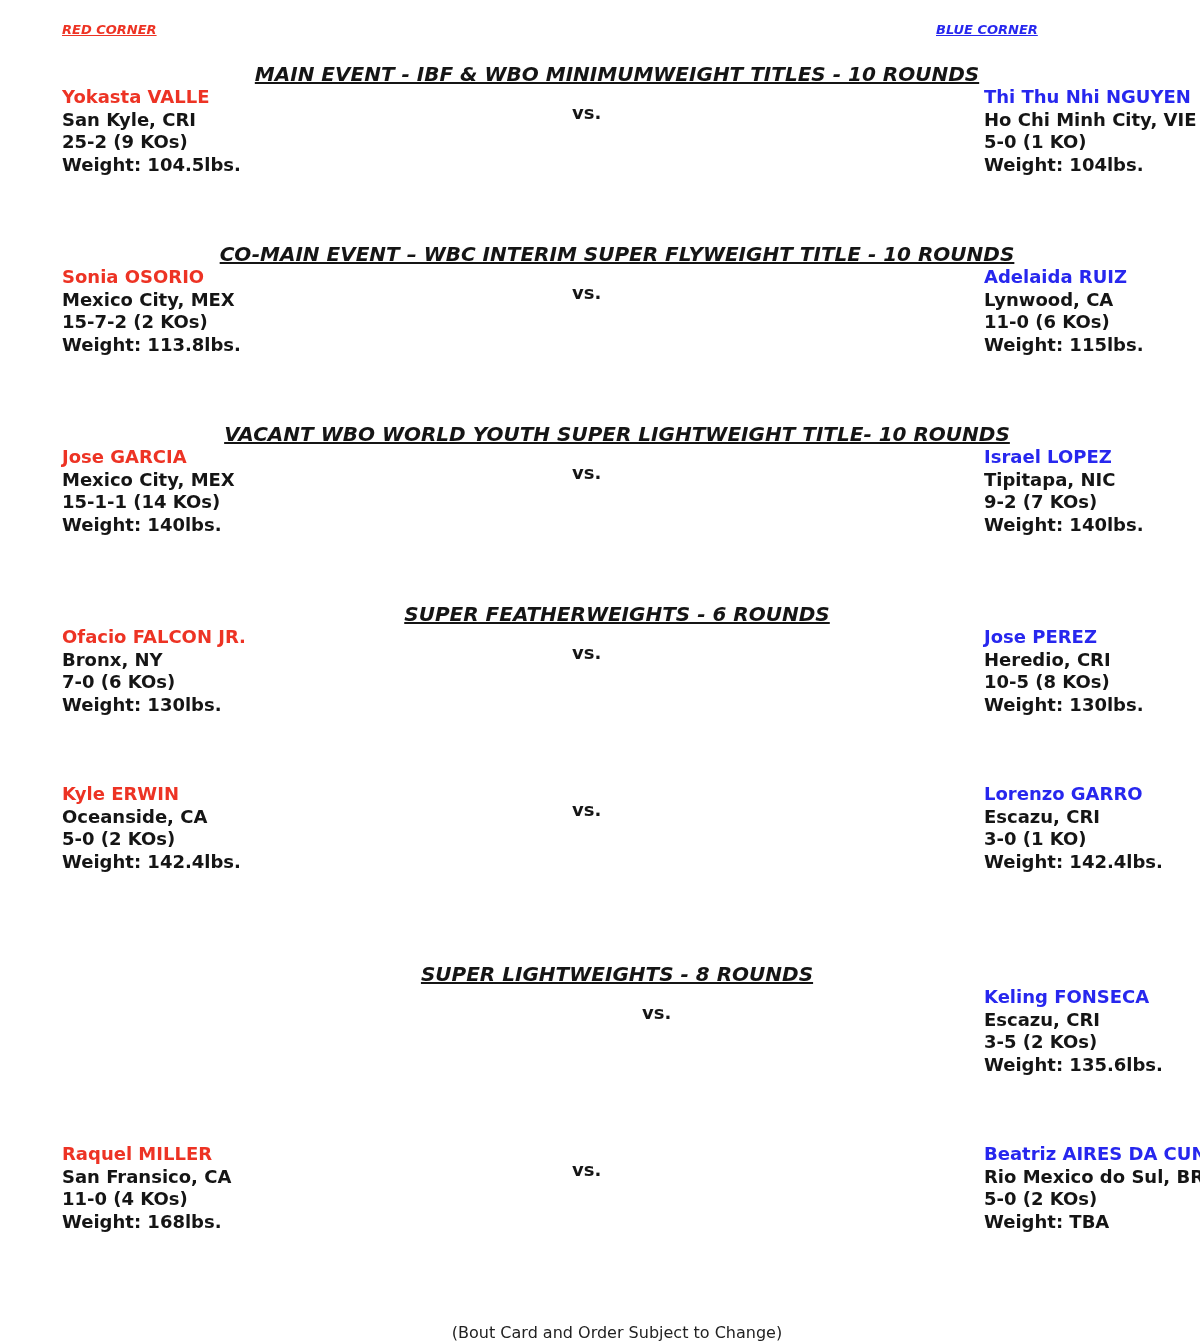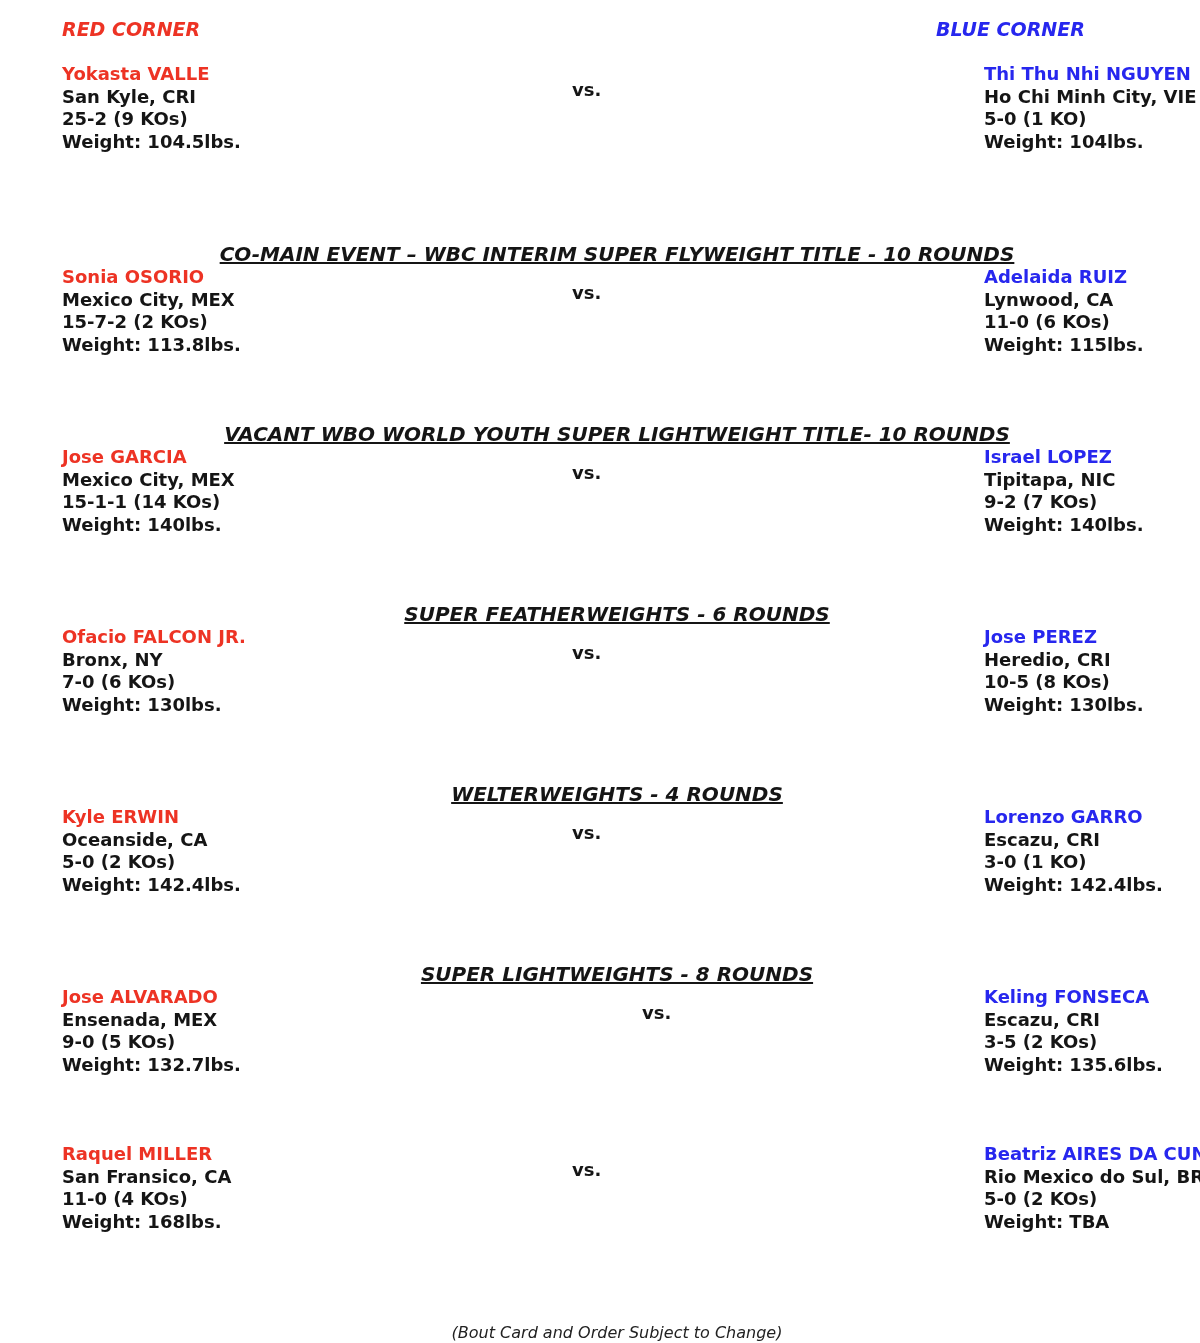--- a/index.html
+++ b/index.html
@@ -26,23 +26,24 @@
     margin: 18px 28px 0 62px; 
   }
   
   .corners {
     position: relative;
     height: 23px;
   }
   .corner {
     position: absolute;
     top: 0;
-    font-size: 19px;
+    font-size: 13px;
     line-height: 23px;
     font-style: italic;
+    text-decoration: underline;
     white-space: nowrap;
     text-align: right;
   }
   .corner.red  { left: 0;    color: var(--red); }
   .corner.blue { left: 874px; color: var(--blue); }
 
   
   section.bout {
     height: 113px;
     margin-bottom: 67px;
@@ -78,35 +79,35 @@
   }
   section.bout:nth-of-type(6) .vs { left: 580px; } 
 
   
   .footer-note, .last-updated {
     text-align: center;
     font-weight: 400;
     font-size: 16px;
     line-height: 20px;
     color: #222222;
-    font-style: italic;
   }
   .footer-note  { margin-top: 26px; }
 </style>
 </head>
 <body>
 
 <div class="content">
 
   <div class="corners">
     <div class="corner red">RED CORNER</div>
     <div class="corner blue">BLUE CORNER</div>
   </div>
 
   <section class="bout">
+    <div class="bout-title">MAIN EVENT - IBF &amp; WBO MINIMUMWEIGHT TITLES - 10 ROUNDS</div>
     <div class="bout-row">
       <div class="fighter red">
         <div class="name">Yokasta VALLE</div>
         <div>San Kyle, CRI</div>
         <div>25-2 (9 KOs)</div>
         <div>Weight: 104.5lbs.</div>
       </div>
       <div class="vs">vs.</div>
       <div class="fighter blue">
         <div class="name">Thi Thu Nhi NGUYEN</div>
@@ -168,47 +169,40 @@
       <div class="fighter blue">
         <div class="name">Jose PEREZ</div>
         <div>Heredio, CRI</div>
         <div>10-5 (8 KOs)</div>
         <div>Weight: 130lbs.</div>
       </div>
     </div>
   </section>
 
   <section class="bout">
-    <div class="bout-title">WELTERWEIGHTS - 4 ROUNDS</div>
     <div class="bout-row">
       <div class="fighter red">
         <div class="name">Kyle ERWIN</div>
         <div>Oceanside, CA</div>
         <div>5-0 (2 KOs)</div>
         <div>Weight: 142.4lbs.</div>
       </div>
       <div class="vs">vs.</div>
       <div class="fighter blue">
         <div class="name">Lorenzo GARRO</div>
         <div>Escazu, CRI</div>
         <div>3-0 (1 KO)</div>
         <div>Weight: 142.4lbs.</div>
       </div>
     </div>
   </section>
 
   <section class="bout">
     <div class="bout-title">SUPER LIGHTWEIGHTS - 8 ROUNDS</div>
     <div class="bout-row">
-      <div class="fighter red">
-        <div class="name">Jose ALVARADO</div>
-        <div>Ensenada, MEX</div>
-        <div>9-0 (5 KOs)</div>
-        <div>Weight: 132.7lbs.</div>
-      </div>
       <div class="vs">vs.</div>
       <div class="fighter blue">
         <div class="name">Keling FONSECA</div>
         <div>Escazu, CRI</div>
         <div>3-5 (2 KOs)</div>
         <div>Weight: 135.6lbs.</div>
       </div>
     </div>
   </section>
 

